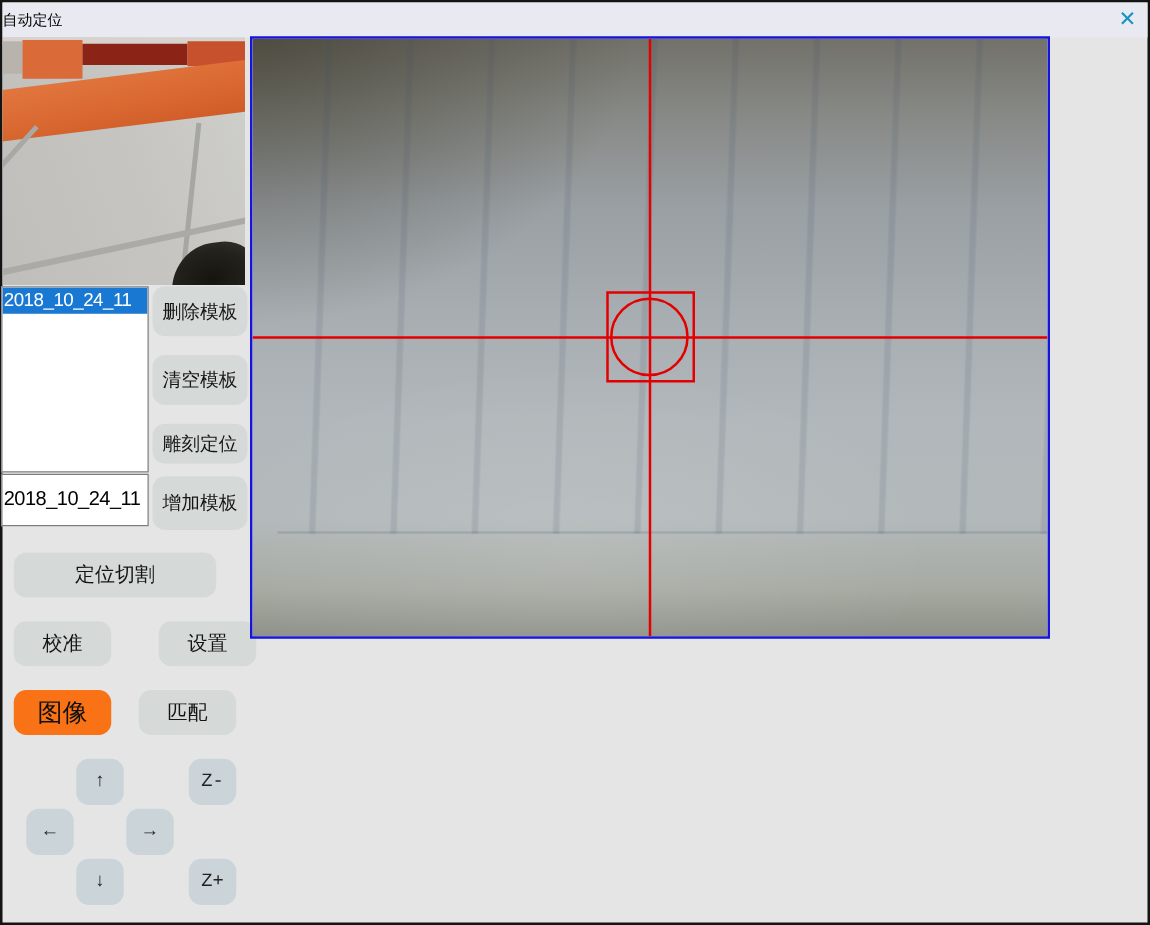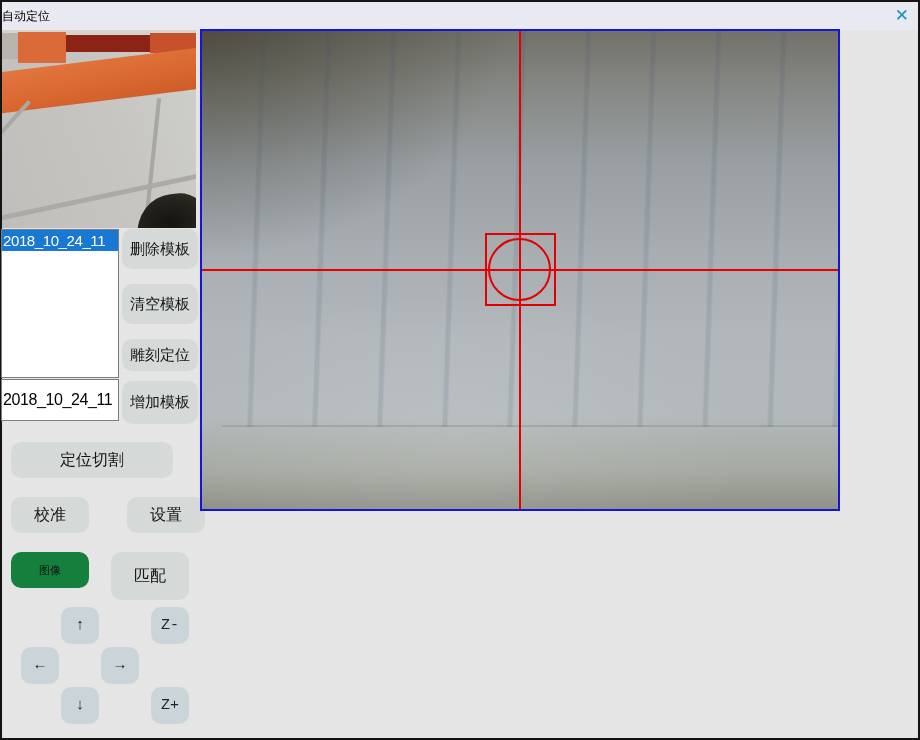--- a/index.html
+++ b/index.html
@@ -63,22 +63,22 @@
     font-size:15px;font-family:Liberation Mono, monospace;display:flex;align-items:center;justify-content:center;
     padding:0;cursor:pointer;
   }
   .btn-delete{left:122px;top:229px;width:76px;height:40px;}
   .btn-clear{left:122px;top:284px;width:76px;height:40px;}
   .btn-engrave{left:122px;top:339px;width:76px;height:32px;}
   .btn-add{left:122px;top:381px;width:76px;height:43px;}
   .btn-poscut{left:11px;top:442px;width:162px;height:36px;font-size:16px;}
   .btn-calibrate{left:11px;top:497px;width:78px;height:36px;font-size:16px;}
   .btn-settings{left:127px;top:497px;width:78px;height:36px;font-size:16px;}
-  .btn-image{left:11px;top:552px;width:78px;height:36px;font-size:11px;background:#15803d;color:#101010;text-align:right;}
-  .btn-match{left:111px;top:552px;width:78px;height:48px;font-size:16px;}
+  .btn-image{left:11px;top:552px;width:78px;height:36px;font-size:20px;background:#f97316;color:#101010;text-align:right;}
+  .btn-match{left:111px;top:552px;width:78px;height:36px;font-size:16px;}
   .jog{width:38px;height:37px;background:#cbd5d9;font-size:15px;color:#222;}
   .jog-up{left:61px;top:607px;}
   .jog-zminus{left:151px;top:607px;}
   .jog-left{left:21px;top:647px;}
   .jog-right{left:101px;top:647px;}
   .jog-down{left:61px;top:687px;}
   .jog-zplus{left:151px;top:687px;}
   
   .camera{
     position:absolute;left:200px;top:29px;width:640px;height:482px;

